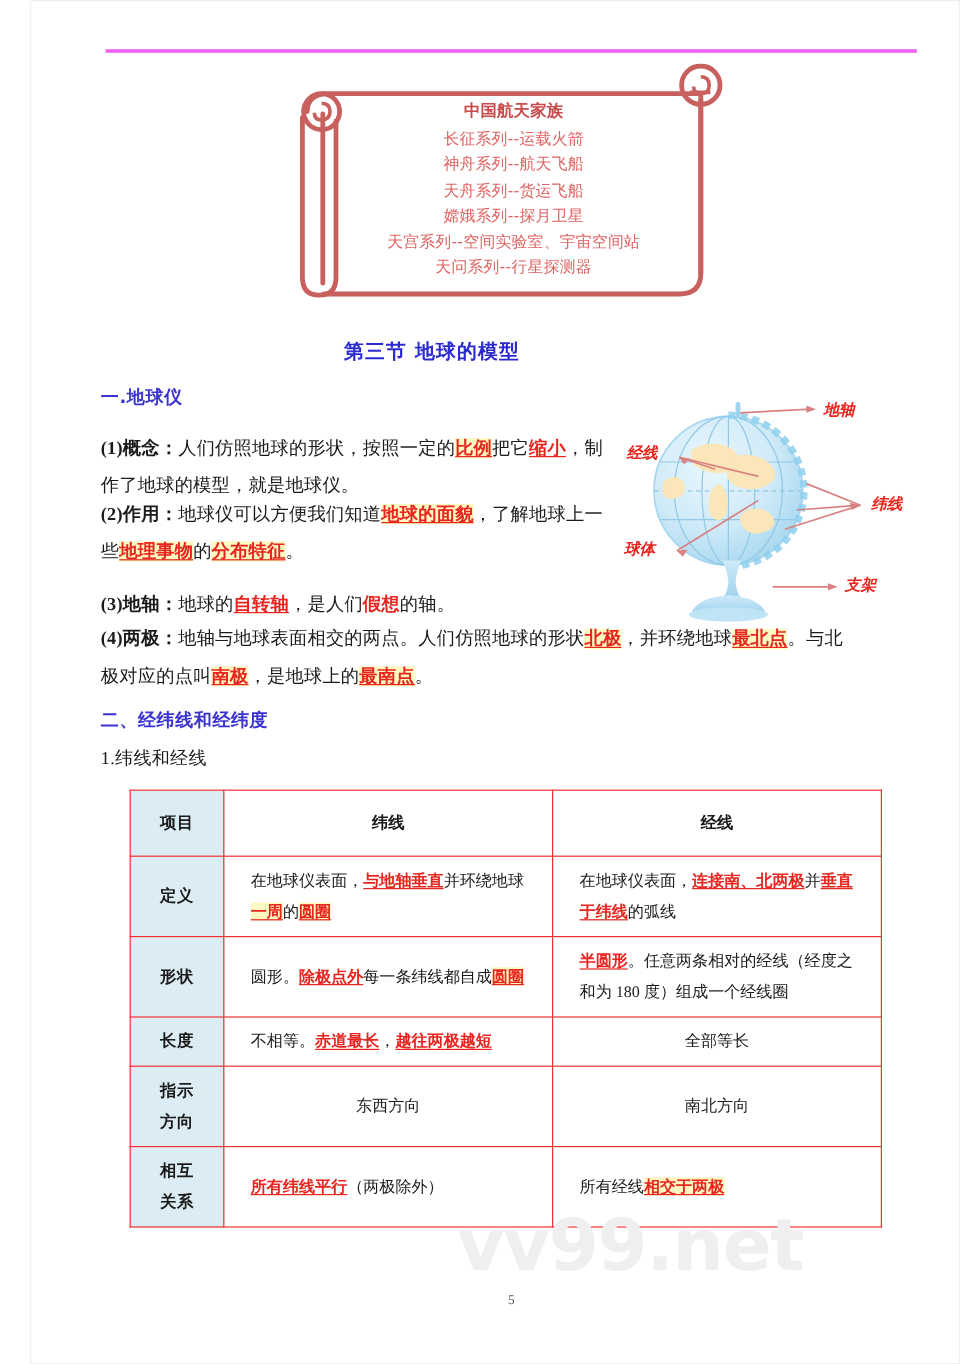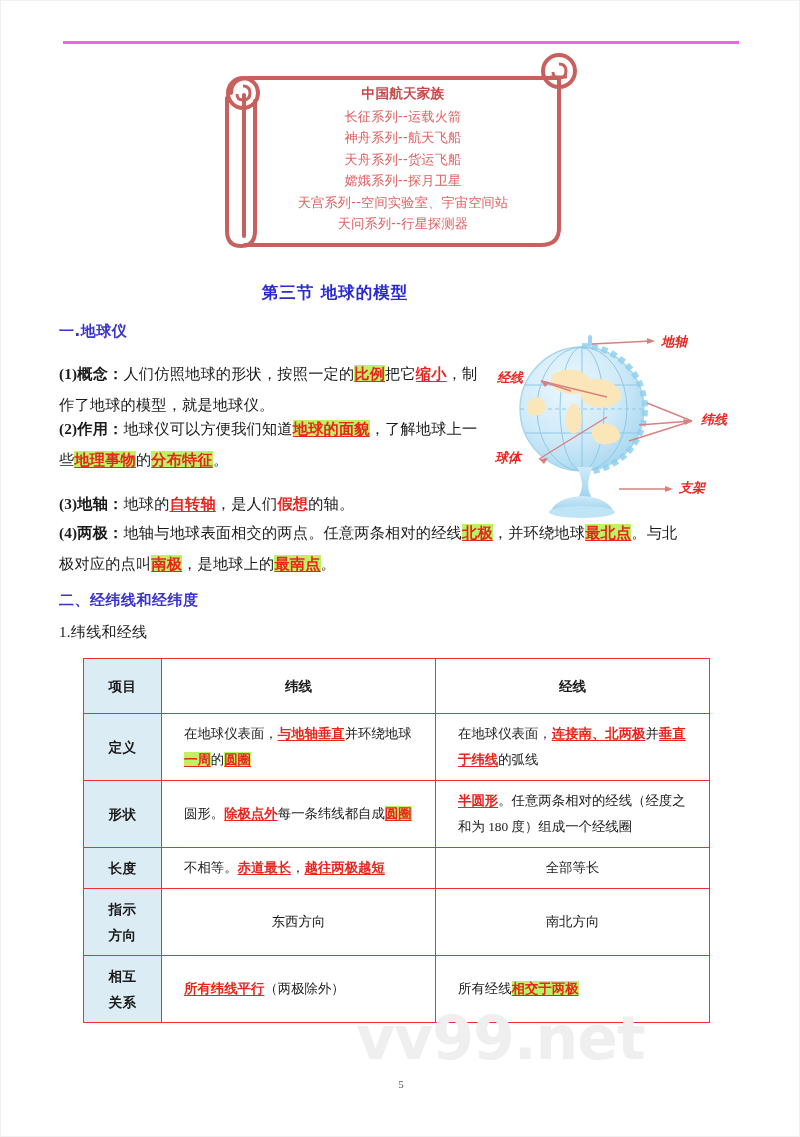--- a/index.html
+++ b/index.html
@@ -9,20 +9,21 @@
     font-family:"Liberation Serif","DejaVu Serif",serif;
     color:#1a1a1a;
     position:relative;
     overflow:hidden;
   }
   .page{
     position:absolute;inset:0;
     background:#fff;
     border:1px solid #f0f0f0;
     box-sizing:border-box;
+    margin-left:25px;
   }
 
   
   .top-rule{
     position:absolute;left:62px;top:40px;width:676px;height:3px;
     background:#ee63ee;
   }
 
   
   .scroll-wrap{
@@ -69,21 +70,21 @@
     color:#1a1a1a;
   }
   #p1{left:58px;top:357px;width:430px;}
   #p2{left:58px;top:412px;width:430px;}
   #p3{left:58px;top:487px;width:620px;}
   #p4{left:58px;top:516px;width:630px;}
 
   b.bb{font-weight:bold;}
   .rd{color:#e8251f;font-weight:bold;text-decoration:underline;text-underline-offset:2px;}
   .rd-hl{color:#e8251f;font-weight:bold;text-decoration:underline;text-underline-offset:2px;
-         background:#bef264;}
+         background:#fef9c3;}
   .rd-p{color:#e8251f;font-weight:bold;}
 
   
   .globe-fig{position:absolute;left:478px;top:328px;width:290px;height:190px;}
   .globe-fig svg{width:290px;height:190px;display:block;}
   .glabel{
     position:absolute;color:#e8251f;font-weight:bold;font-size:13px;
     font-family:"DejaVu Sans","Liberation Sans",sans-serif;
     font-style:italic;white-space:nowrap;
   }
@@ -181,21 +182,21 @@
 
   <div class="para" id="p2">
     <b class="bb">(2)作用：</b><span>地球仪可以方便我们知道</span><span class="rd-hl">地球的面貌</span><span>，了解地球上一些</span><span class="rd-hl">地理事物</span><span>的</span><span class="rd-hl">分布特征</span><span>。</span>
   </div>
 
   <div class="para" id="p3">
     <b class="bb">(3)地轴：</b><span>地球的</span><span class="rd">自转轴</span><span>，是人们</span><span class="rd-p">假想</span><span>的轴。</span>
   </div>
 
   <div class="para" id="p4">
-    <b class="bb">(4)两极：</b><span>地轴与地球表面相交的两点。任意两条相对的经线</span><span class="rd-hl">北极</span><span>，并环绕地球</span><span class="rd-hl">最北点</span><span>。与北极对应的点叫</span><span class="rd-hl">南极</span><span>，是地球上的</span><span class="rd-hl">最南点</span><span>。</span>
+    <b class="bb">(4)两极：</b><span>地轴与地球表面相交的两点。人们仿照地球的形状</span><span class="rd-hl">北极</span><span>，并环绕地球</span><span class="rd-hl">最北点</span><span>。与北极对应的点叫</span><span class="rd-hl">南极</span><span>，是地球上的</span><span class="rd-hl">最南点</span><span>。</span>
   </div>
 
   <div class="globe-fig">
     <svg viewBox="0 0 290 190">
       <defs>
         <radialGradient id="gsph" cx="38%" cy="32%" r="72%">
           <stop offset="0%" stop-color="#eaf7fd"></stop>
           <stop offset="60%" stop-color="#cfeaf8"></stop>
           <stop offset="100%" stop-color="#a9d8f0"></stop>
         </radialGradient>

